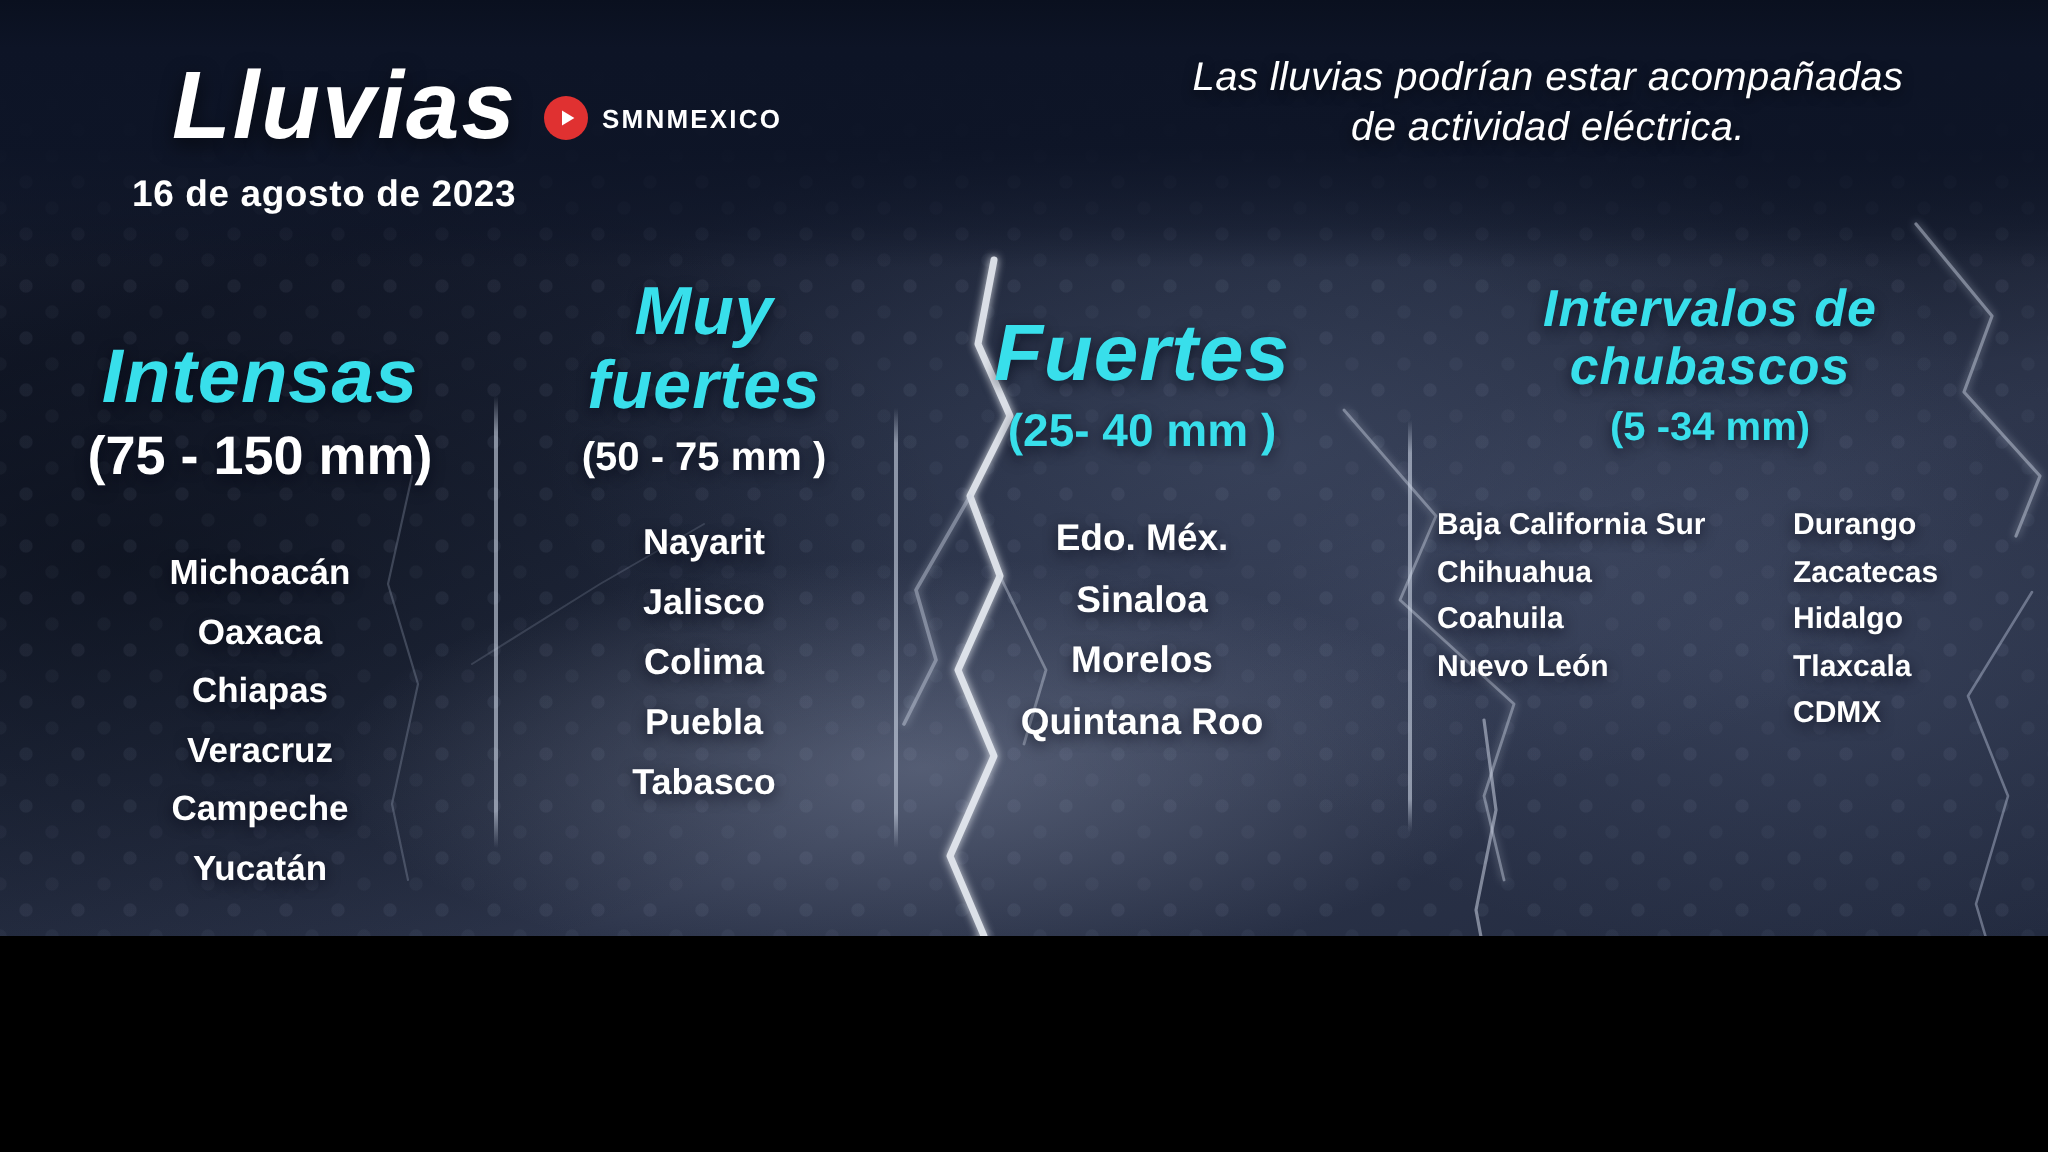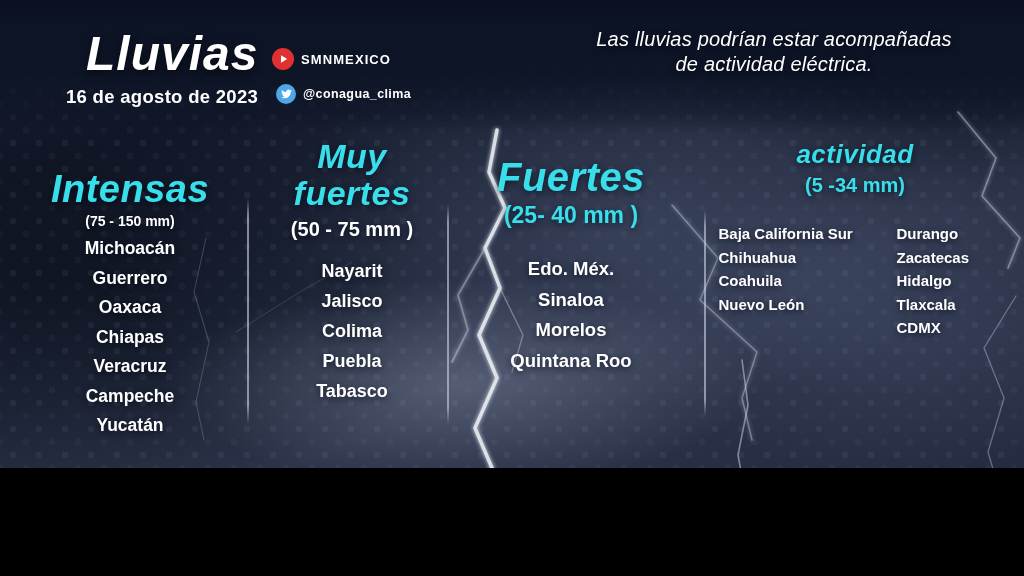--- a/index.html
+++ b/index.html
@@ -43,22 +43,22 @@
     text-shadow:0 2px 6px rgba(0,0,0,.55); }
 
   
   .col { position:absolute; text-align:center; text-shadow:0 2px 7px rgba(0,6,20,.65); }
   .col-title { font-style:italic; font-weight:700; color:#38dfeb; letter-spacing:.5px; }
   .range { font-weight:700; margin-top:3px; }
   .range.cyan { color:#38dfeb; }
   .states { font-weight:700; }
   .col1 { left:15px;  top:168px; width:230px; }
   .col1 .col-title { font-size:38px; line-height:42px; }
-  .col1 .range { font-size:14px; }
-  .col1 .states { margin-top:5px; font-size:17.5px; line-height:29.5px; }
+  .col1 .range { font-size:27px; }
+  .col1 .states { margin-top:28px; font-size:17.5px; line-height:29.5px; }
   .col2 { left:257px; top:138px; width:190px; }
   .col2 .col-title { font-size:34px; line-height:37px; }
   .col2 .range { font-size:20px; margin-top:6px;text-align:center; }
   .col2 .states { margin-top:15px; font-size:18px; line-height:30px; }
   .col3 { left:466px; top:156px; width:210px; }
   .col3 .col-title { font-size:40px; line-height:43px; }
   .col3 .range { font-size:23px; }
   .col3 .states { margin-top:25px; font-size:18.5px; line-height:30.5px; }
   .col4 { left:715px; top:140px; width:280px; }
   .col4 .col-title { font-size:26px; line-height:29px; }
@@ -121,42 +121,32 @@
     <div class="social yt">
       <span class="bicon">
         <svg width="22" height="22" viewBox="0 0 22 22">
             <circle cx="11" cy="11" r="11" fill="#e03131"></circle>
             <path d="M9 7.2 L15.2 11 L9 14.8 Z" fill="#fff"></path>
           </svg>
       </span>
       <span class="label">SMNMEXICO</span>
     </div>
 
-    <div class="social tw">
-      <span class="bicon">
-        <svg width="20" height="20" viewBox="0 0 20 20">
-            <circle cx="10" cy="10" r="10" fill="#4da7e8"></circle>
-        <path d="M15.8 6.6c-.4.2-.8.3-1.2.3.4-.3.7-.7.9-1.2-.4.2-.9.4-1.4.5-.4-.4-1-.7-1.6-.7-1.2 0-2.2 1-2.2 2.2 0 .2 0 .3.1.5-1.8-.1-3.4-1-4.5-2.3-.2.3-.3.7-.3 1.1 0 .8.4 1.4 1 1.8-.4 0-.7-.1-1-.3v.1c0 1.1.8 2 1.8 2.2-.2.1-.4.1-.6.1h-.4c.3.9 1.1 1.5 2.1 1.5-.8.6-1.7.9-2.8.9h-.5c1 .6 2.1 1 3.4 1 4 0 6.2-3.3 6.2-6.2v-.3c.4-.3.8-.7 1-1.2z" fill="#fff"></path>
-          </svg>
-      </span>
-      <span class="label">@conagua_clima</span>
-    </div>
 
     <div class="notice">
       <div>Las lluvias podrían estar acompañadas</div>
       <div>de actividad eléctrica.</div>
     </div>
 
     <div class="col col1">
       <div class="col-title">Intensas</div>
       <div class="range">(75 - 150 mm)</div>
       <div class="states">
 
       <div>Michoacán</div>
-          <div>Guerrero</div>
           <div>Oaxaca</div>
           <div>Chiapas</div>
           <div>Veracruz</div>
           <div>Campeche</div>
           <div>Yucatán</div>
         </div>
     </div>
     <div class="vdiv d1"></div>
 
     <div class="col col2">
@@ -184,21 +174,22 @@
       <div>Edo. Méx.</div>
           <div>Sinaloa</div>
           <div>Morelos</div>
           <div>Quintana Roo</div>
         </div>
     </div>
     <div class="vdiv d3"></div>
 
     <div class="col col4">
       <div class="col-title">
-        <div>actividad</div>
+        <div>Intervalos de</div>
+        <div>chubascos</div>
       </div>
       <div class="range cyan">(5 -34 mm)</div>
       <div class="dual">
         <div class="sub l">
 
         <div>Baja California Sur</div>
             <div>Chihuahua</div>
             <div>Coahuila</div>
             <div>Nuevo León</div>
           </div>

